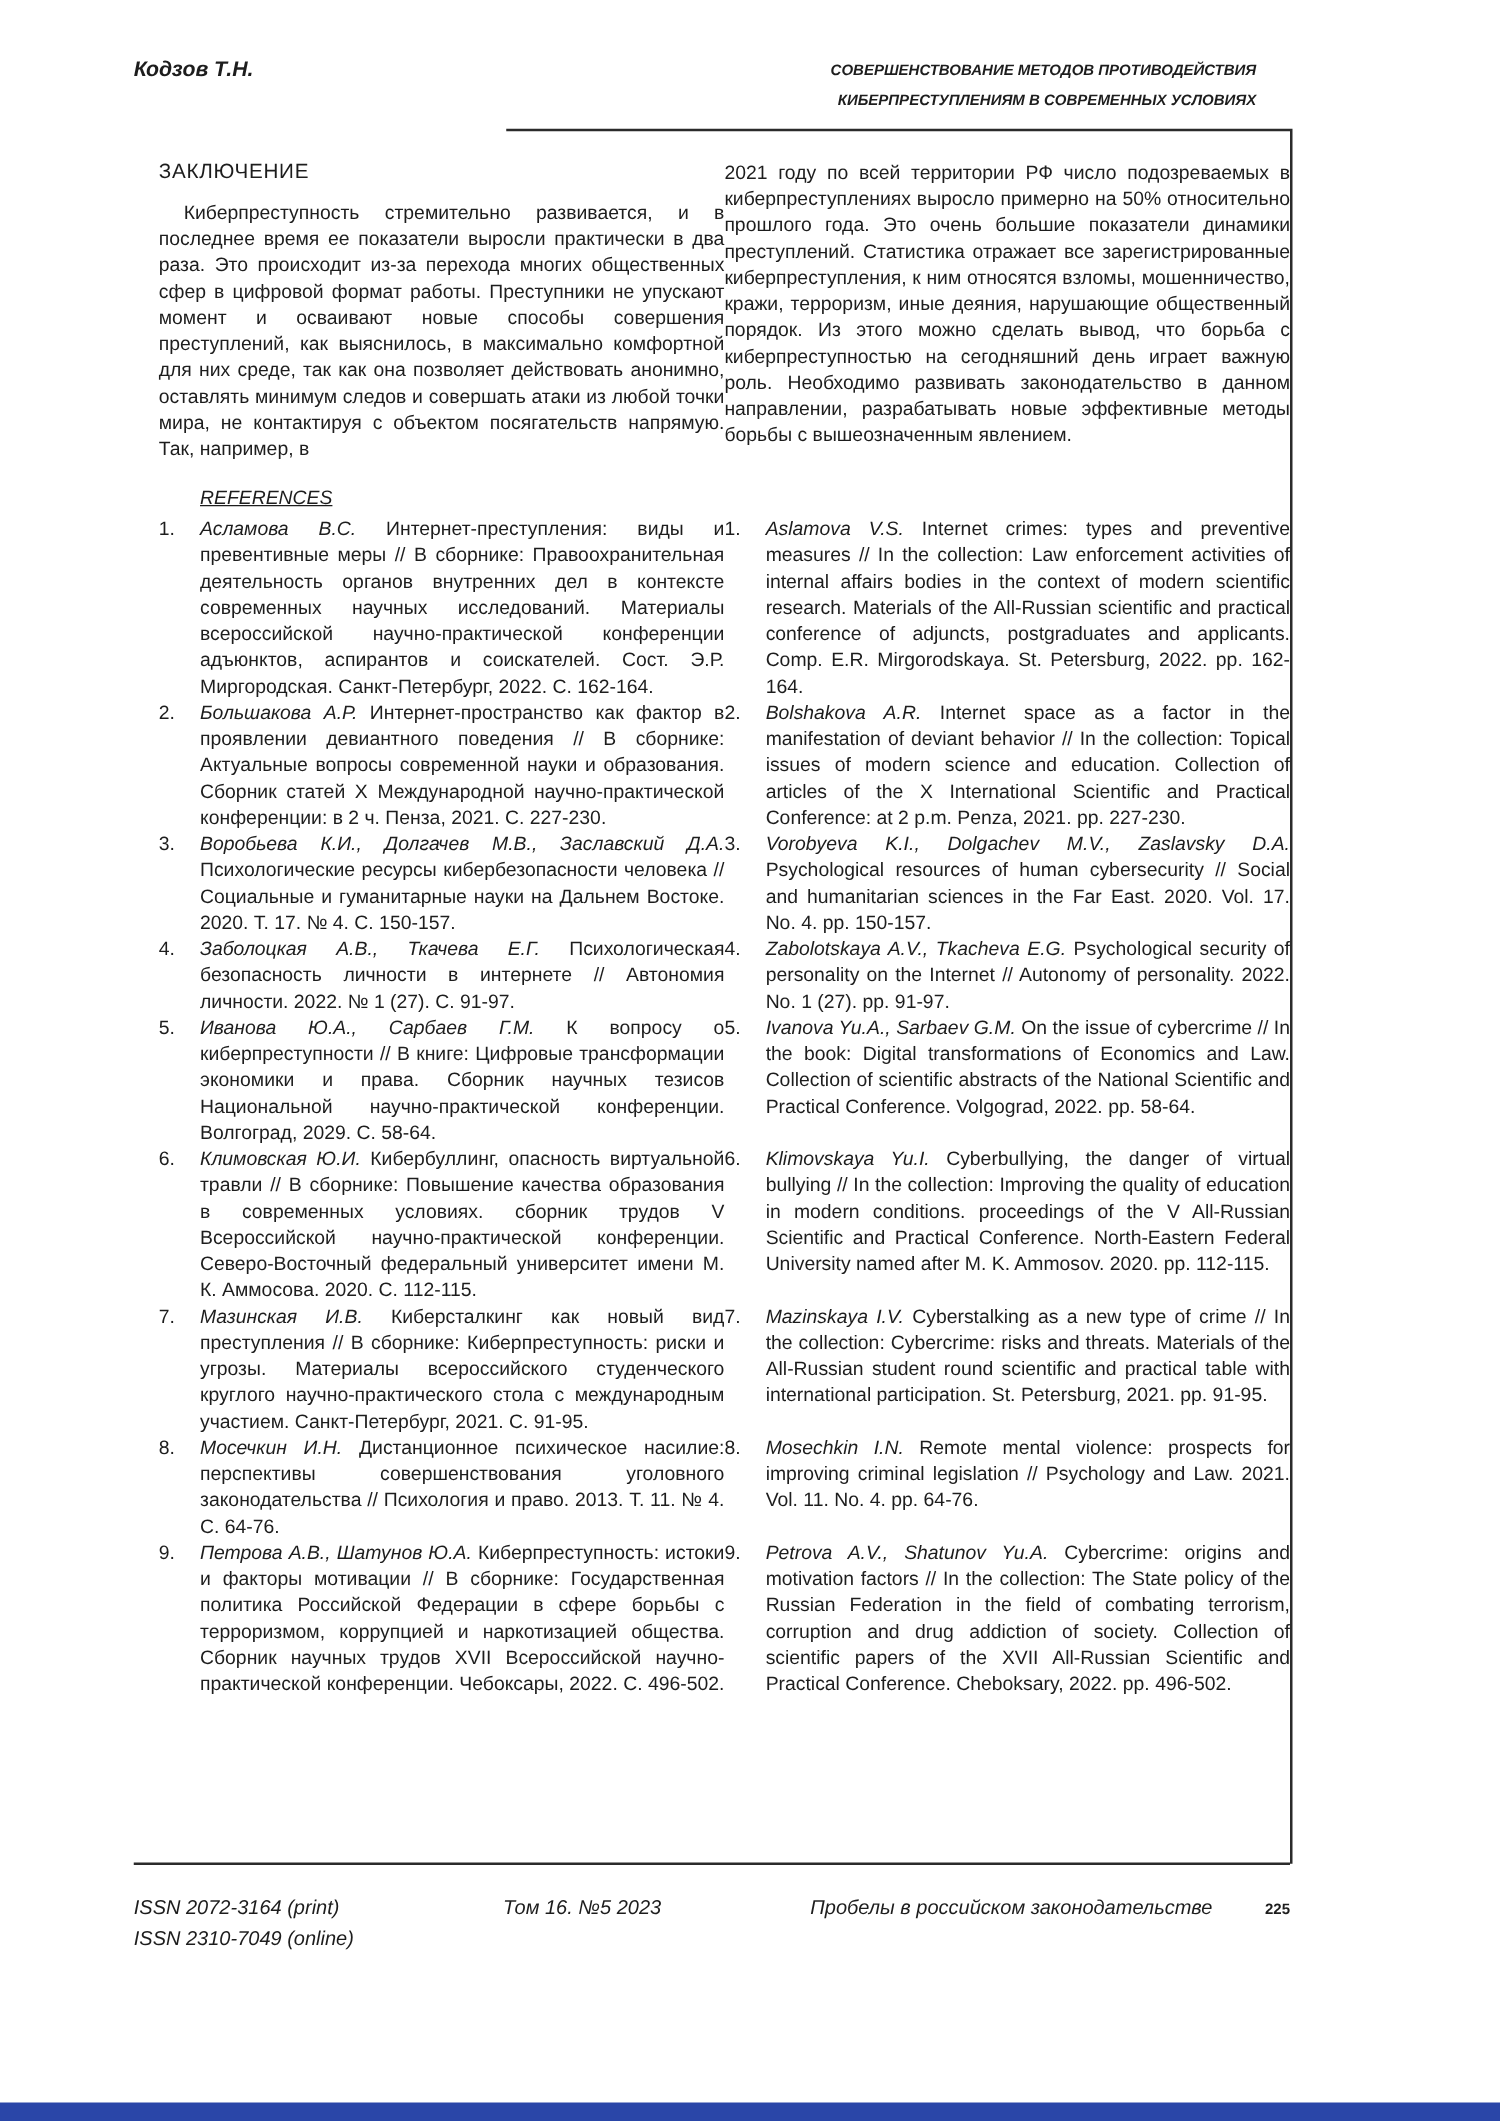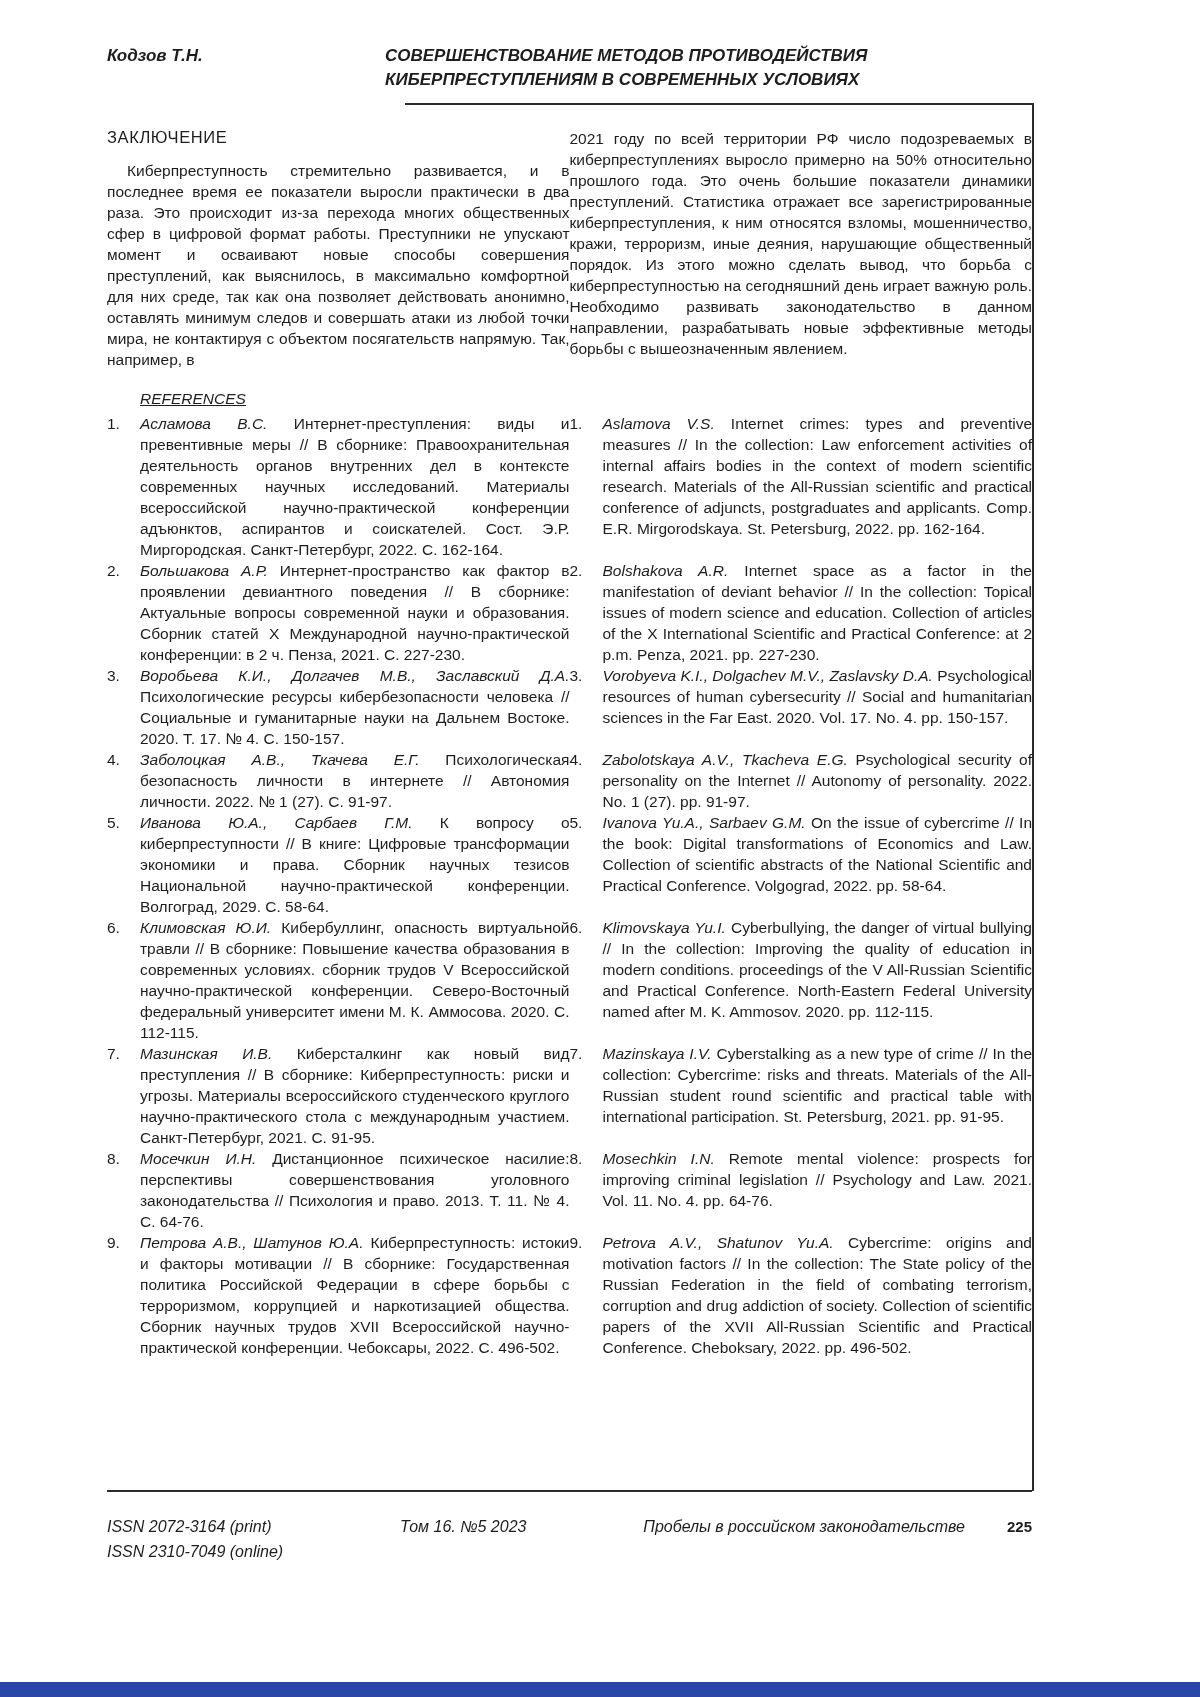--- a/index.html
+++ b/index.html
@@ -10,34 +10,34 @@
     color:#1d1d1d;
     overflow:hidden;
   }
   
   .header-author {
     position:absolute; top:46px; left:107px;
     font-weight:bold; font-style:italic; font-size:17px;
   }
   .header-title {
     position:absolute; top:44px; right:195px; width:620px;
-    font-weight:bold; font-style:italic;
-    font-size:17px; line-height:24px;
+    text-align:right; font-weight:bold; font-style:italic;
+    font-size:12px; line-height:24px;
   }
   .header-rule {
     position:absolute; top:103px; left:405px; width:627px; height:1.5px;
     background:#2b2b2b;
   }
   .vertical-rule {
     position:absolute; top:103px; left:1032px; width:1.5px; height:1388px;
     background:#2b2b2b;
   }
   
   .main { position:absolute; top:128px; left:107px; width:925px; }
-  .row { display:grid; grid-template-columns:1fr 1fr; align-items:start; }
+  .row { display:grid; grid-template-columns:1fr 1fr; align-items:start;margin-left:20px; }
   .conclusion-heading {
     font-size:16.5px; letter-spacing:0.6px; margin-bottom:13px; font-weight:normal;
   }
   .para { font-size:15.5px; line-height:21px; text-align:justify; }
   .para-indent { text-indent:20px; }
   .sec-h {
     font-style:italic; text-decoration:underline;
     font-size:15.5px; margin:20px 0 5px 33px; display:inline-block;
     font-weight:normal;
   }
@@ -52,21 +52,21 @@
   }
   .footer {
     position:absolute; top:1502px; left:107px; width:925px;
     font-size:16px; font-style:italic;
     display:flex; justify-content:space-between; align-items:flex-start;margin-top:12px;
   }
   .footer-issn div { line-height:25px; }
   .footer-volume { line-height:25px; }
   .footer-right { line-height:25px; display:flex; align-items:baseline;gap:28px; }
   .footer-pagenum {
-    font-style:normal; font-weight:bold; margin-left:14px; font-size:15px;
+    font-style:normal; font-weight:bold; margin-left:14px; font-size:12px;
   }
   .bottom-bar {
     position:absolute; left:0; bottom:0; width:1200px; height:15px;
   }
 </style>
 </head>
 <body>
 
 <div class="header-author">Кодзов Т.Н.</div>
 <div class="header-title">

